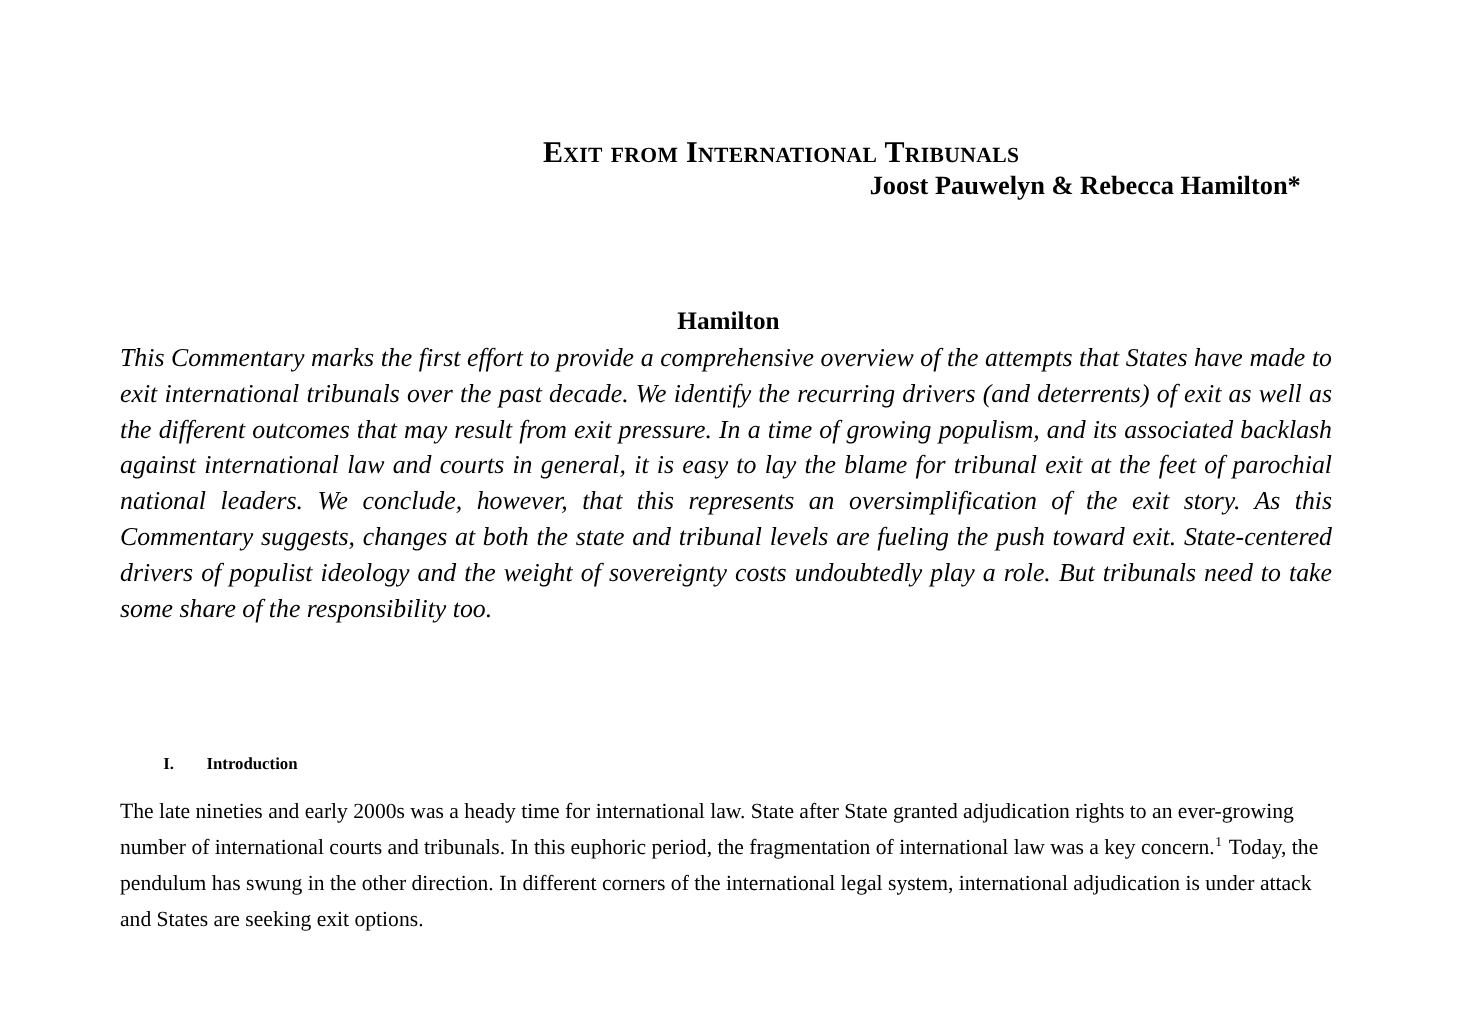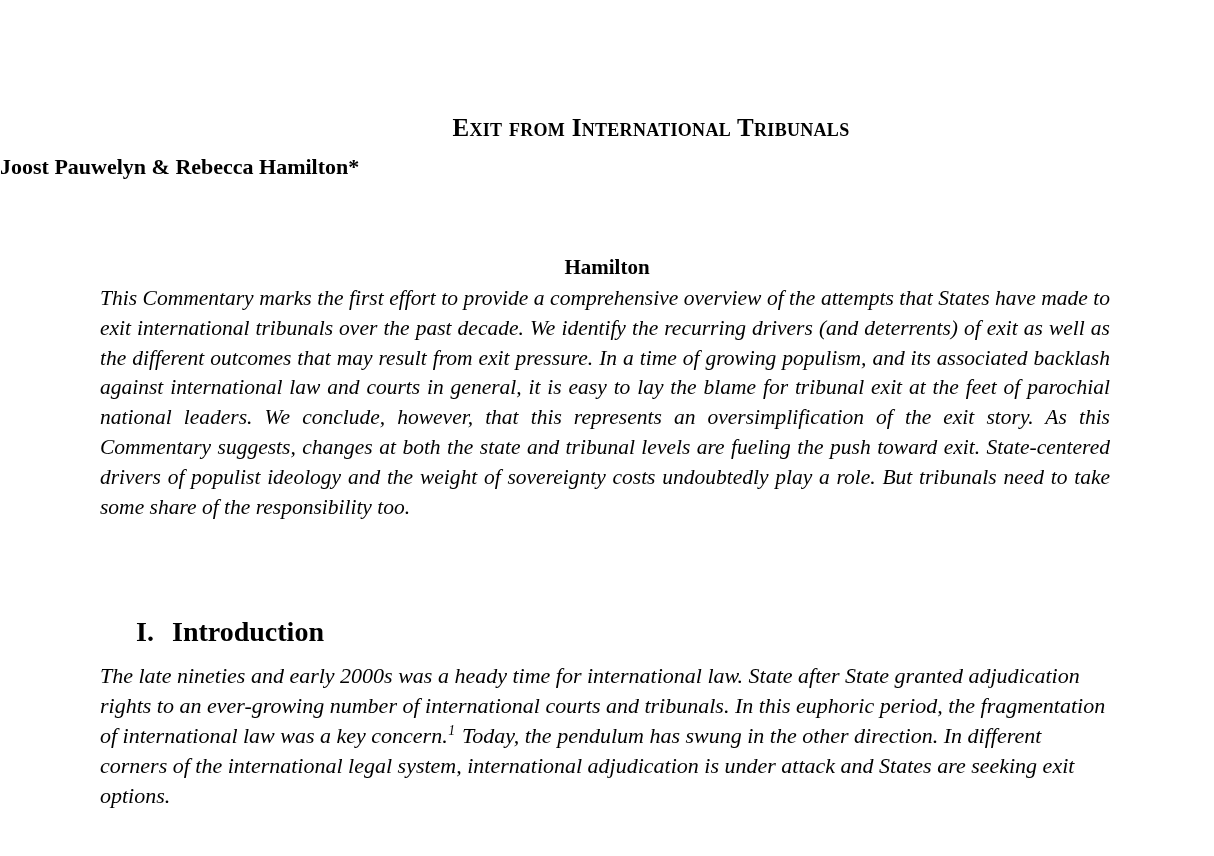--- a/index.html
+++ b/index.html
@@ -36,23 +36,23 @@
     font-variant: small-caps;
     letter-spacing: 0.3px;
     line-height: 1.1;
     white-space: nowrap;
     margin-left: 44px;
   }
 
   .authors {
     position: absolute;
     left: 0;
-    top: 155px;
+    top: 143px;
     width: 1084px;
-    text-align: left;
+    text-align: right;
     font-weight: bold;
     font-size: 22px;
     line-height: 1.1;
     white-space: nowrap;
   }
 
   
   .abstract-heading {
     position: absolute;
     left: 0;
@@ -73,46 +73,45 @@
     font-size: 21.5px;
     line-height: 29.8px;
     text-align: justify;
     text-justify: inter-word;
   }
 
   
   .section-heading {
     position: absolute;
     left: 100px;
-    top: 615px;
+    top: 630px;
     width: 1010px;
     font-weight: bold;
-    font-size: 28px;
+    font-size: 14px;
     line-height: 1.2;
     white-space: nowrap;
     text-decoration: underline;
   }
   .section-heading .sec-num {
     display: inline-block;
     width: 36px;
     margin-left: 36px;
   }
   .section-heading .sec-title {
     display: inline-block;
   }
 
   
   .body-block {
     position: absolute;
     left: 100px;
     top: 661px;
     width: 1010px;
-    font-size: 22px;
+    font-size: 18px;
     line-height: 30px;
-    font-style: italic;
   }
   .para {
     margin: 0 0 18px 0;
     text-align: left;
   }
   .para:last-child {
     margin-bottom: 0;
   }
   sup.fn {
     font-size: 0.62em;

